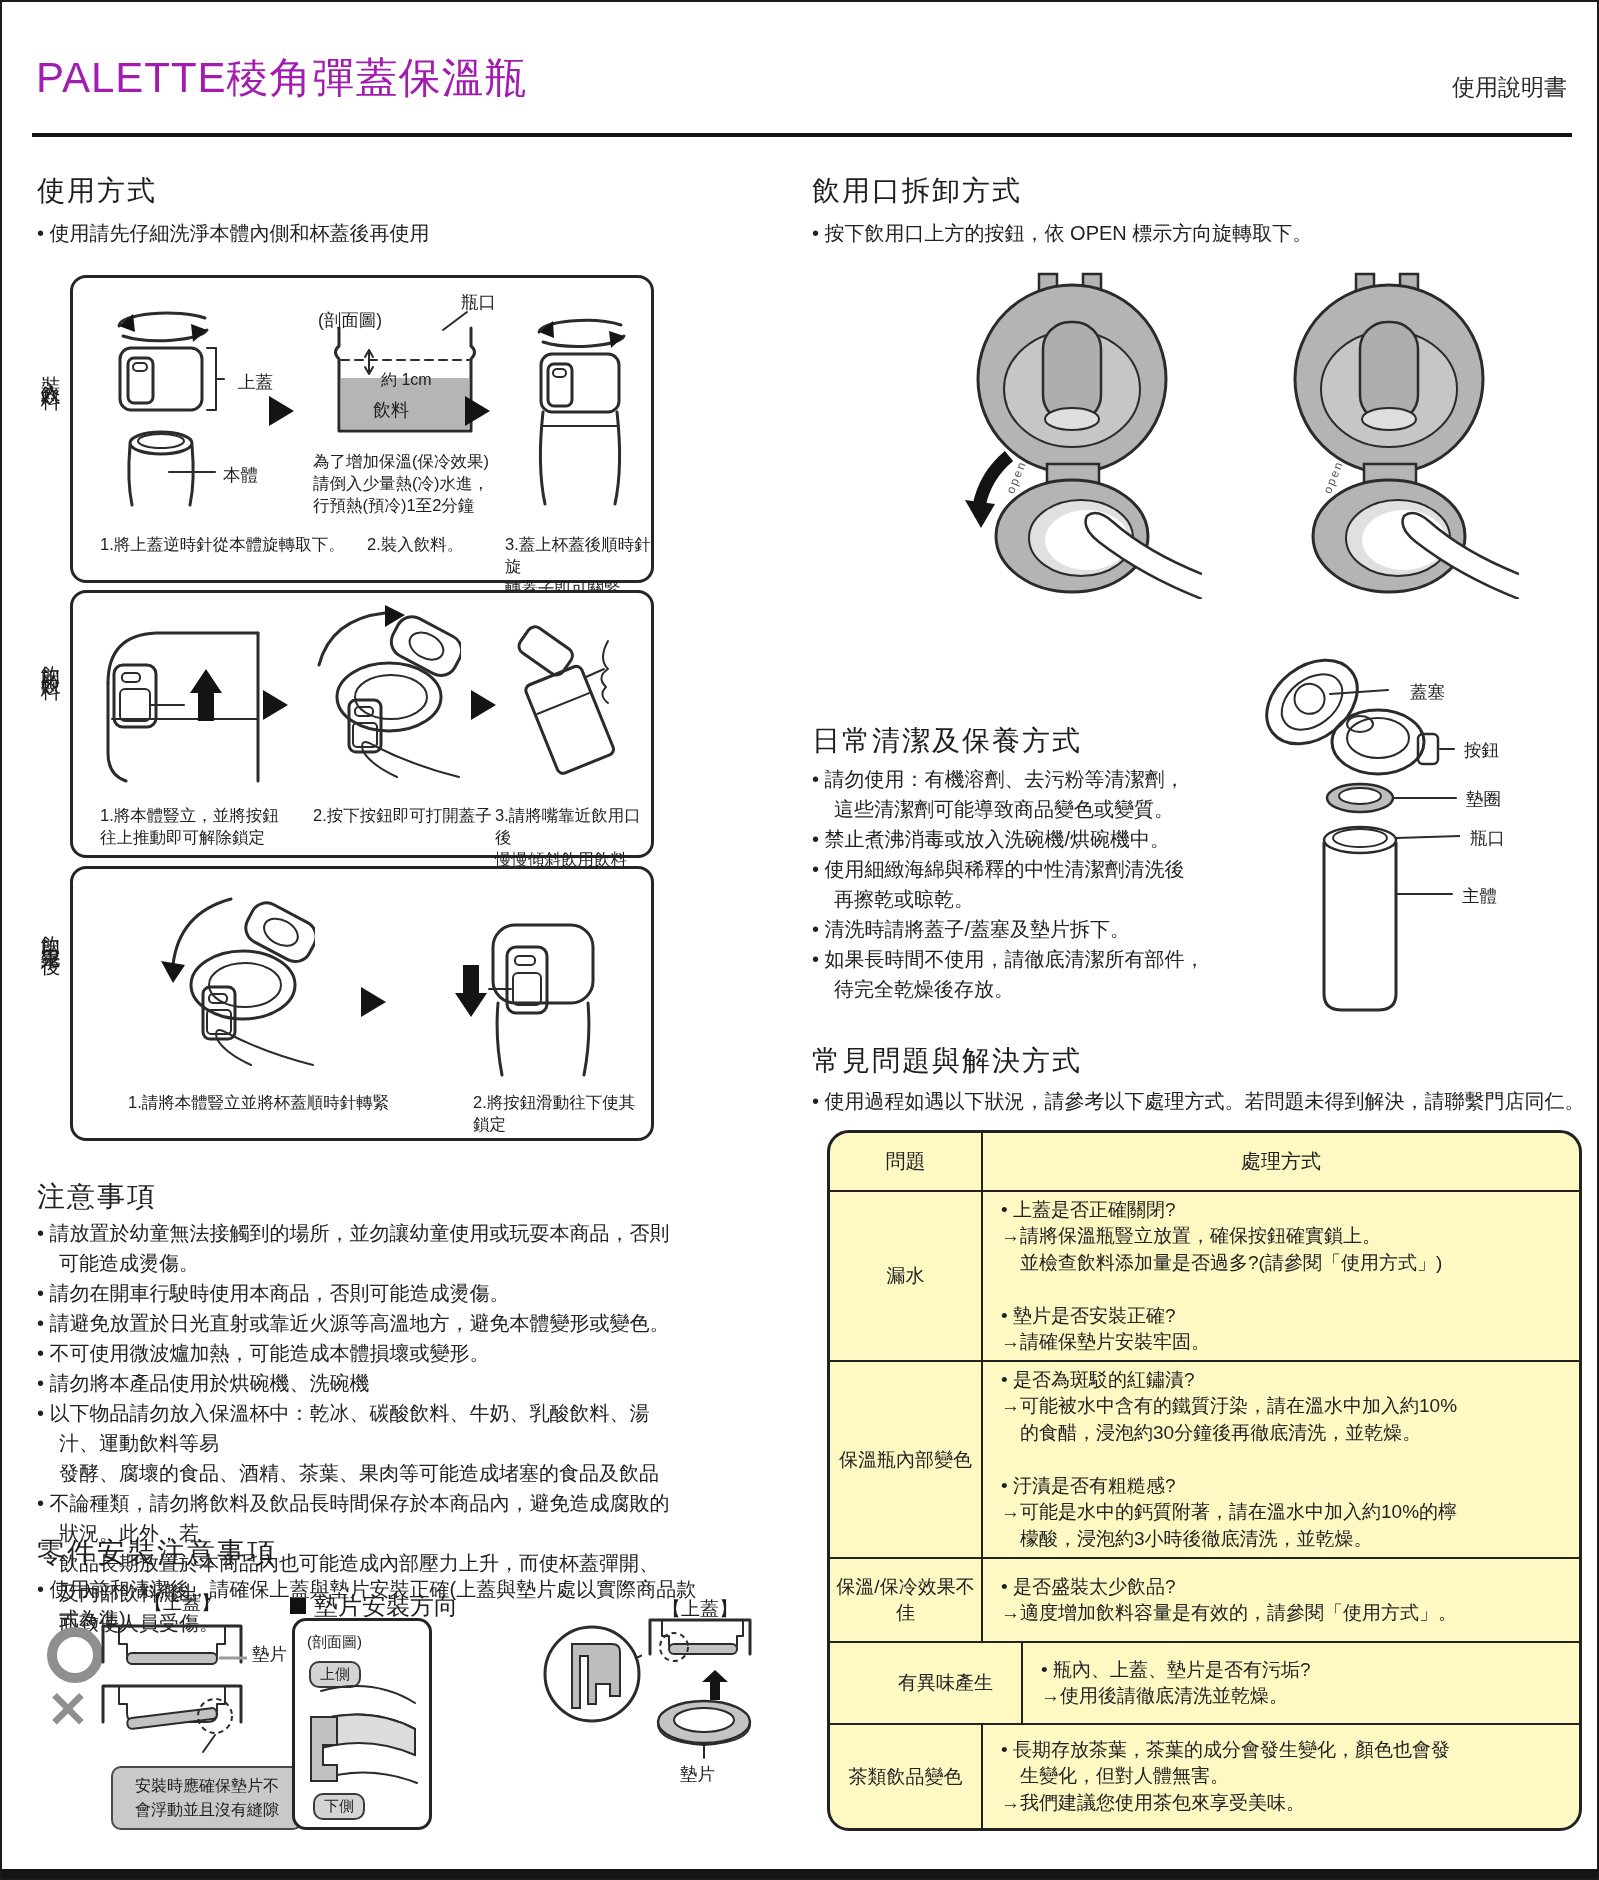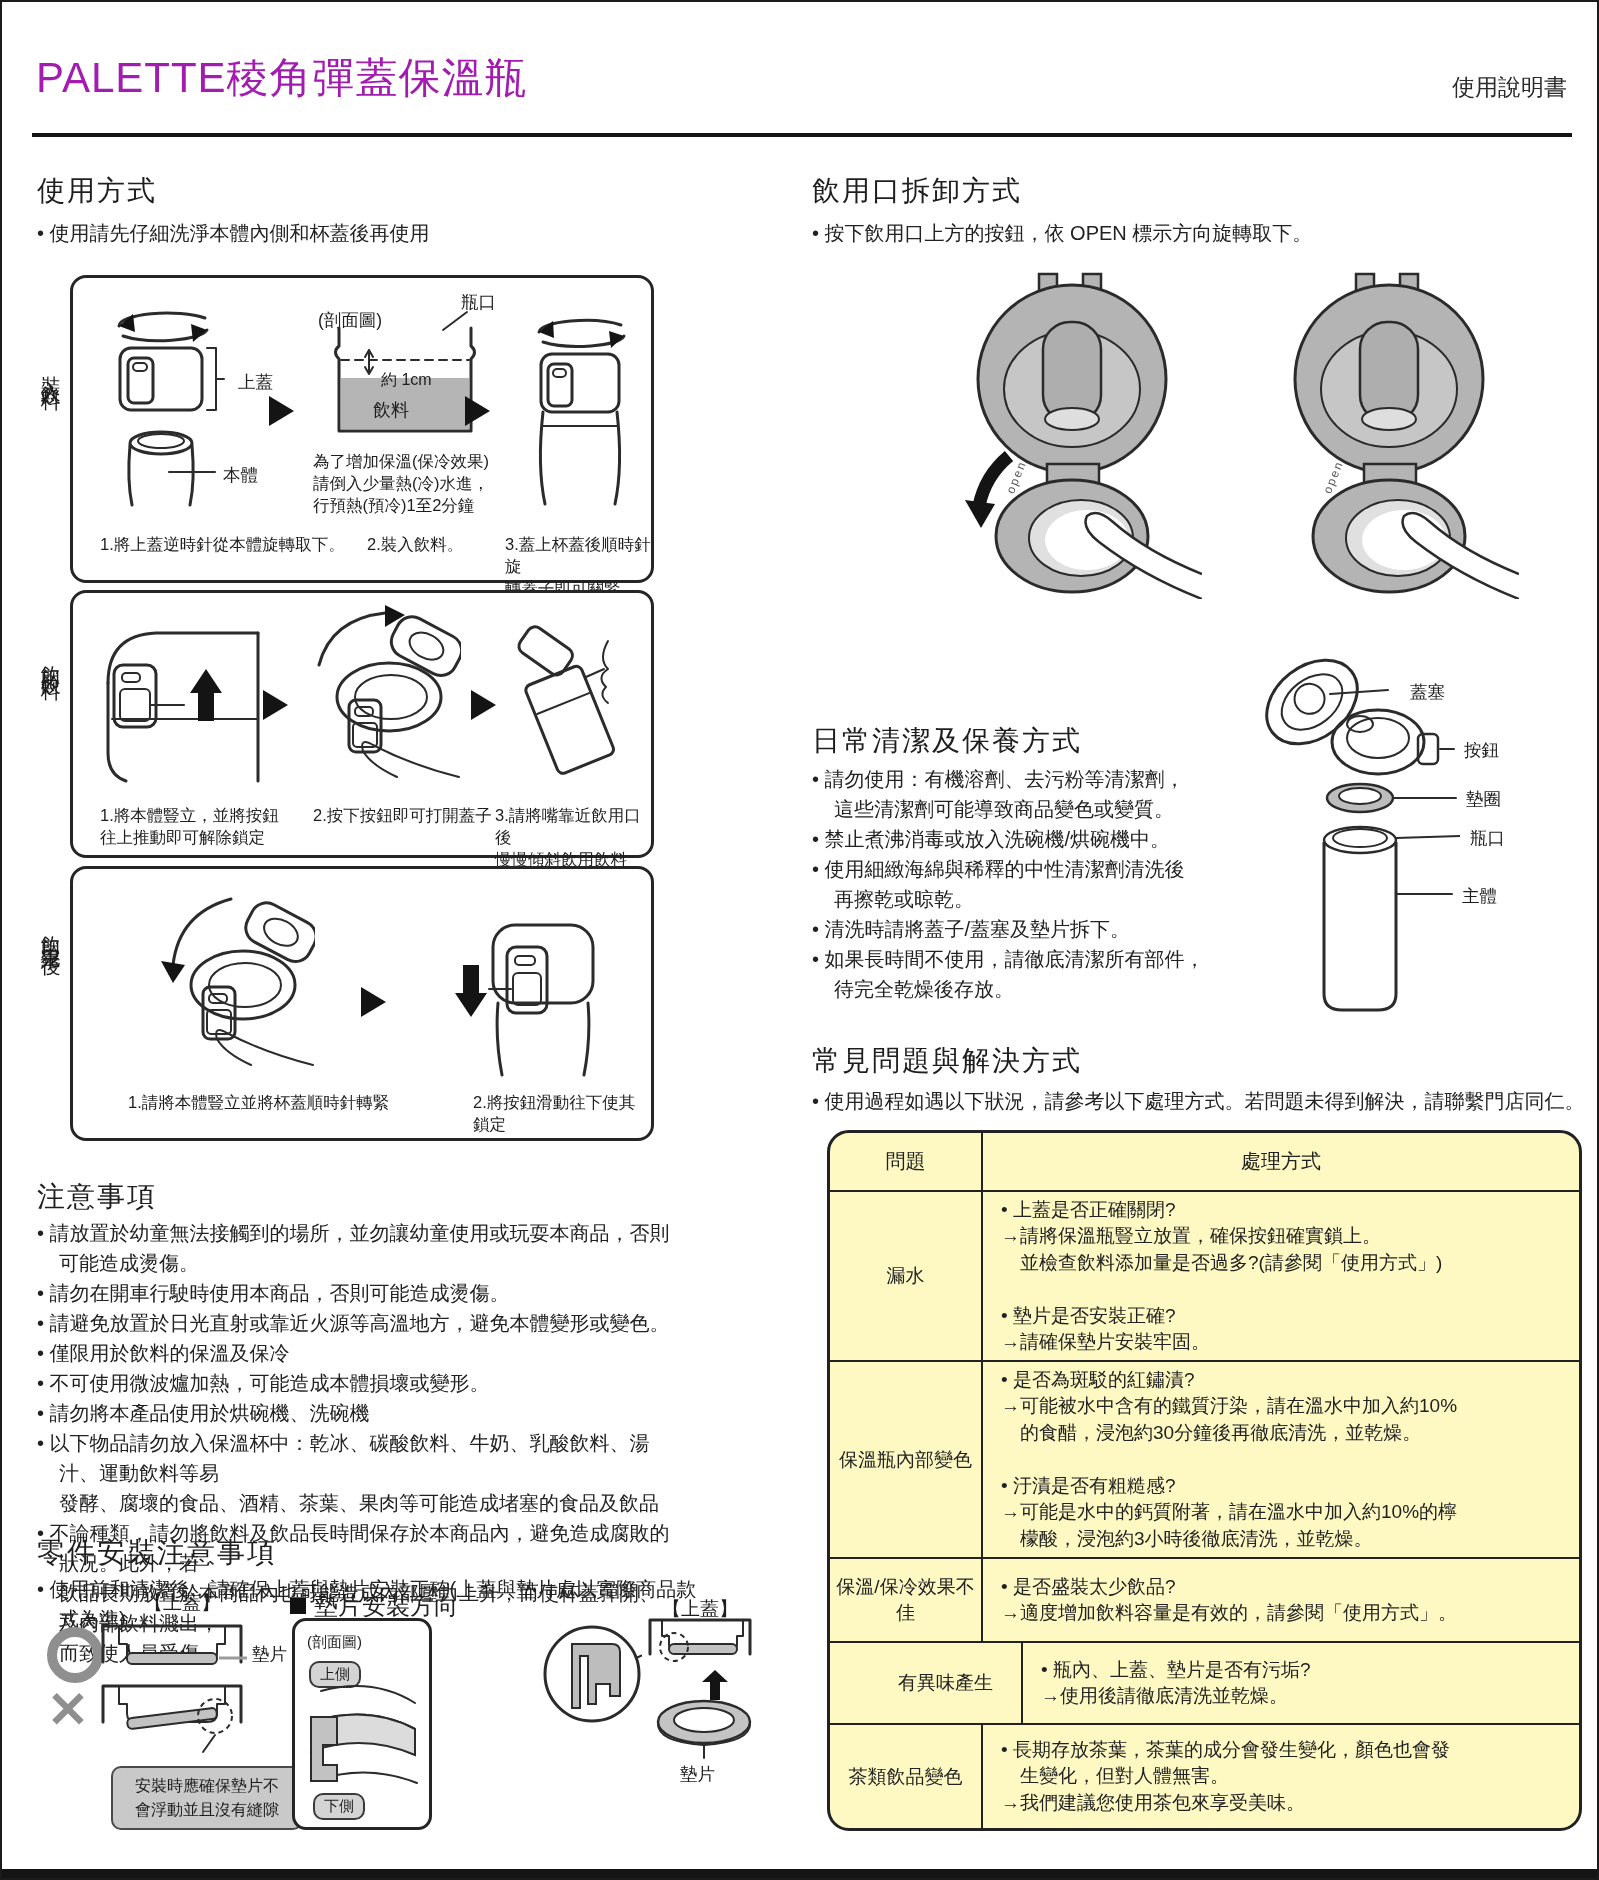--- a/index.html
+++ b/index.html
@@ -193,21 +193,20 @@
 
     <div class="abs cap" style="left:55px;top:222px;">1.請將本體豎立並將杯蓋順時針轉緊</div>
     <div class="abs cap" style="left:400px;top:222px;">2.將按鈕滑動往下使其鎖定</div>
   </div>
 
   <div class="abs h2" style="left:35px;top:1176px;">注意事項</div>
   <div class="abs" style="left:35px;top:1216px;width:640px;">
     <div class="bullet">• 請放置於幼童無法接觸到的場所，並勿讓幼童使用或玩耍本商品，否則可能造成燙傷。</div>
     <div class="bullet">• 請勿在開車行駛時使用本商品，否則可能造成燙傷。</div>
     <div class="bullet">• 請避免放置於日光直射或靠近火源等高溫地方，避免本體變形或變色。</div>
-    <div class="bullet">• 僅限用於飲料的保溫及保冷</div>
     <div class="bullet">• 不可使用微波爐加熱，可能造成本體損壞或變形。</div>
     <div class="bullet">• 請勿將本產品使用於烘碗機、洗碗機</div>
     <div class="bullet">• 以下物品請勿放入保溫杯中：乾冰、碳酸飲料、牛奶、乳酸飲料、湯汁、運動飲料等易
 發酵、腐壞的食品、酒精、茶葉、果肉等可能造成堵塞的食品及飲品</div>
     <div class="bullet">• 不論種類，請勿將飲料及飲品長時間保存於本商品內，避免造成腐敗的狀況。此外，若
 飲品長期放置於本商品內也可能造成內部壓力上升，而使杯蓋彈開、及內部飲料濺出，
 而致使人員受傷。</div>
   </div>
 
   <div class="abs h2" style="left:35px;top:1532px;">零件安裝注意事項</div>

